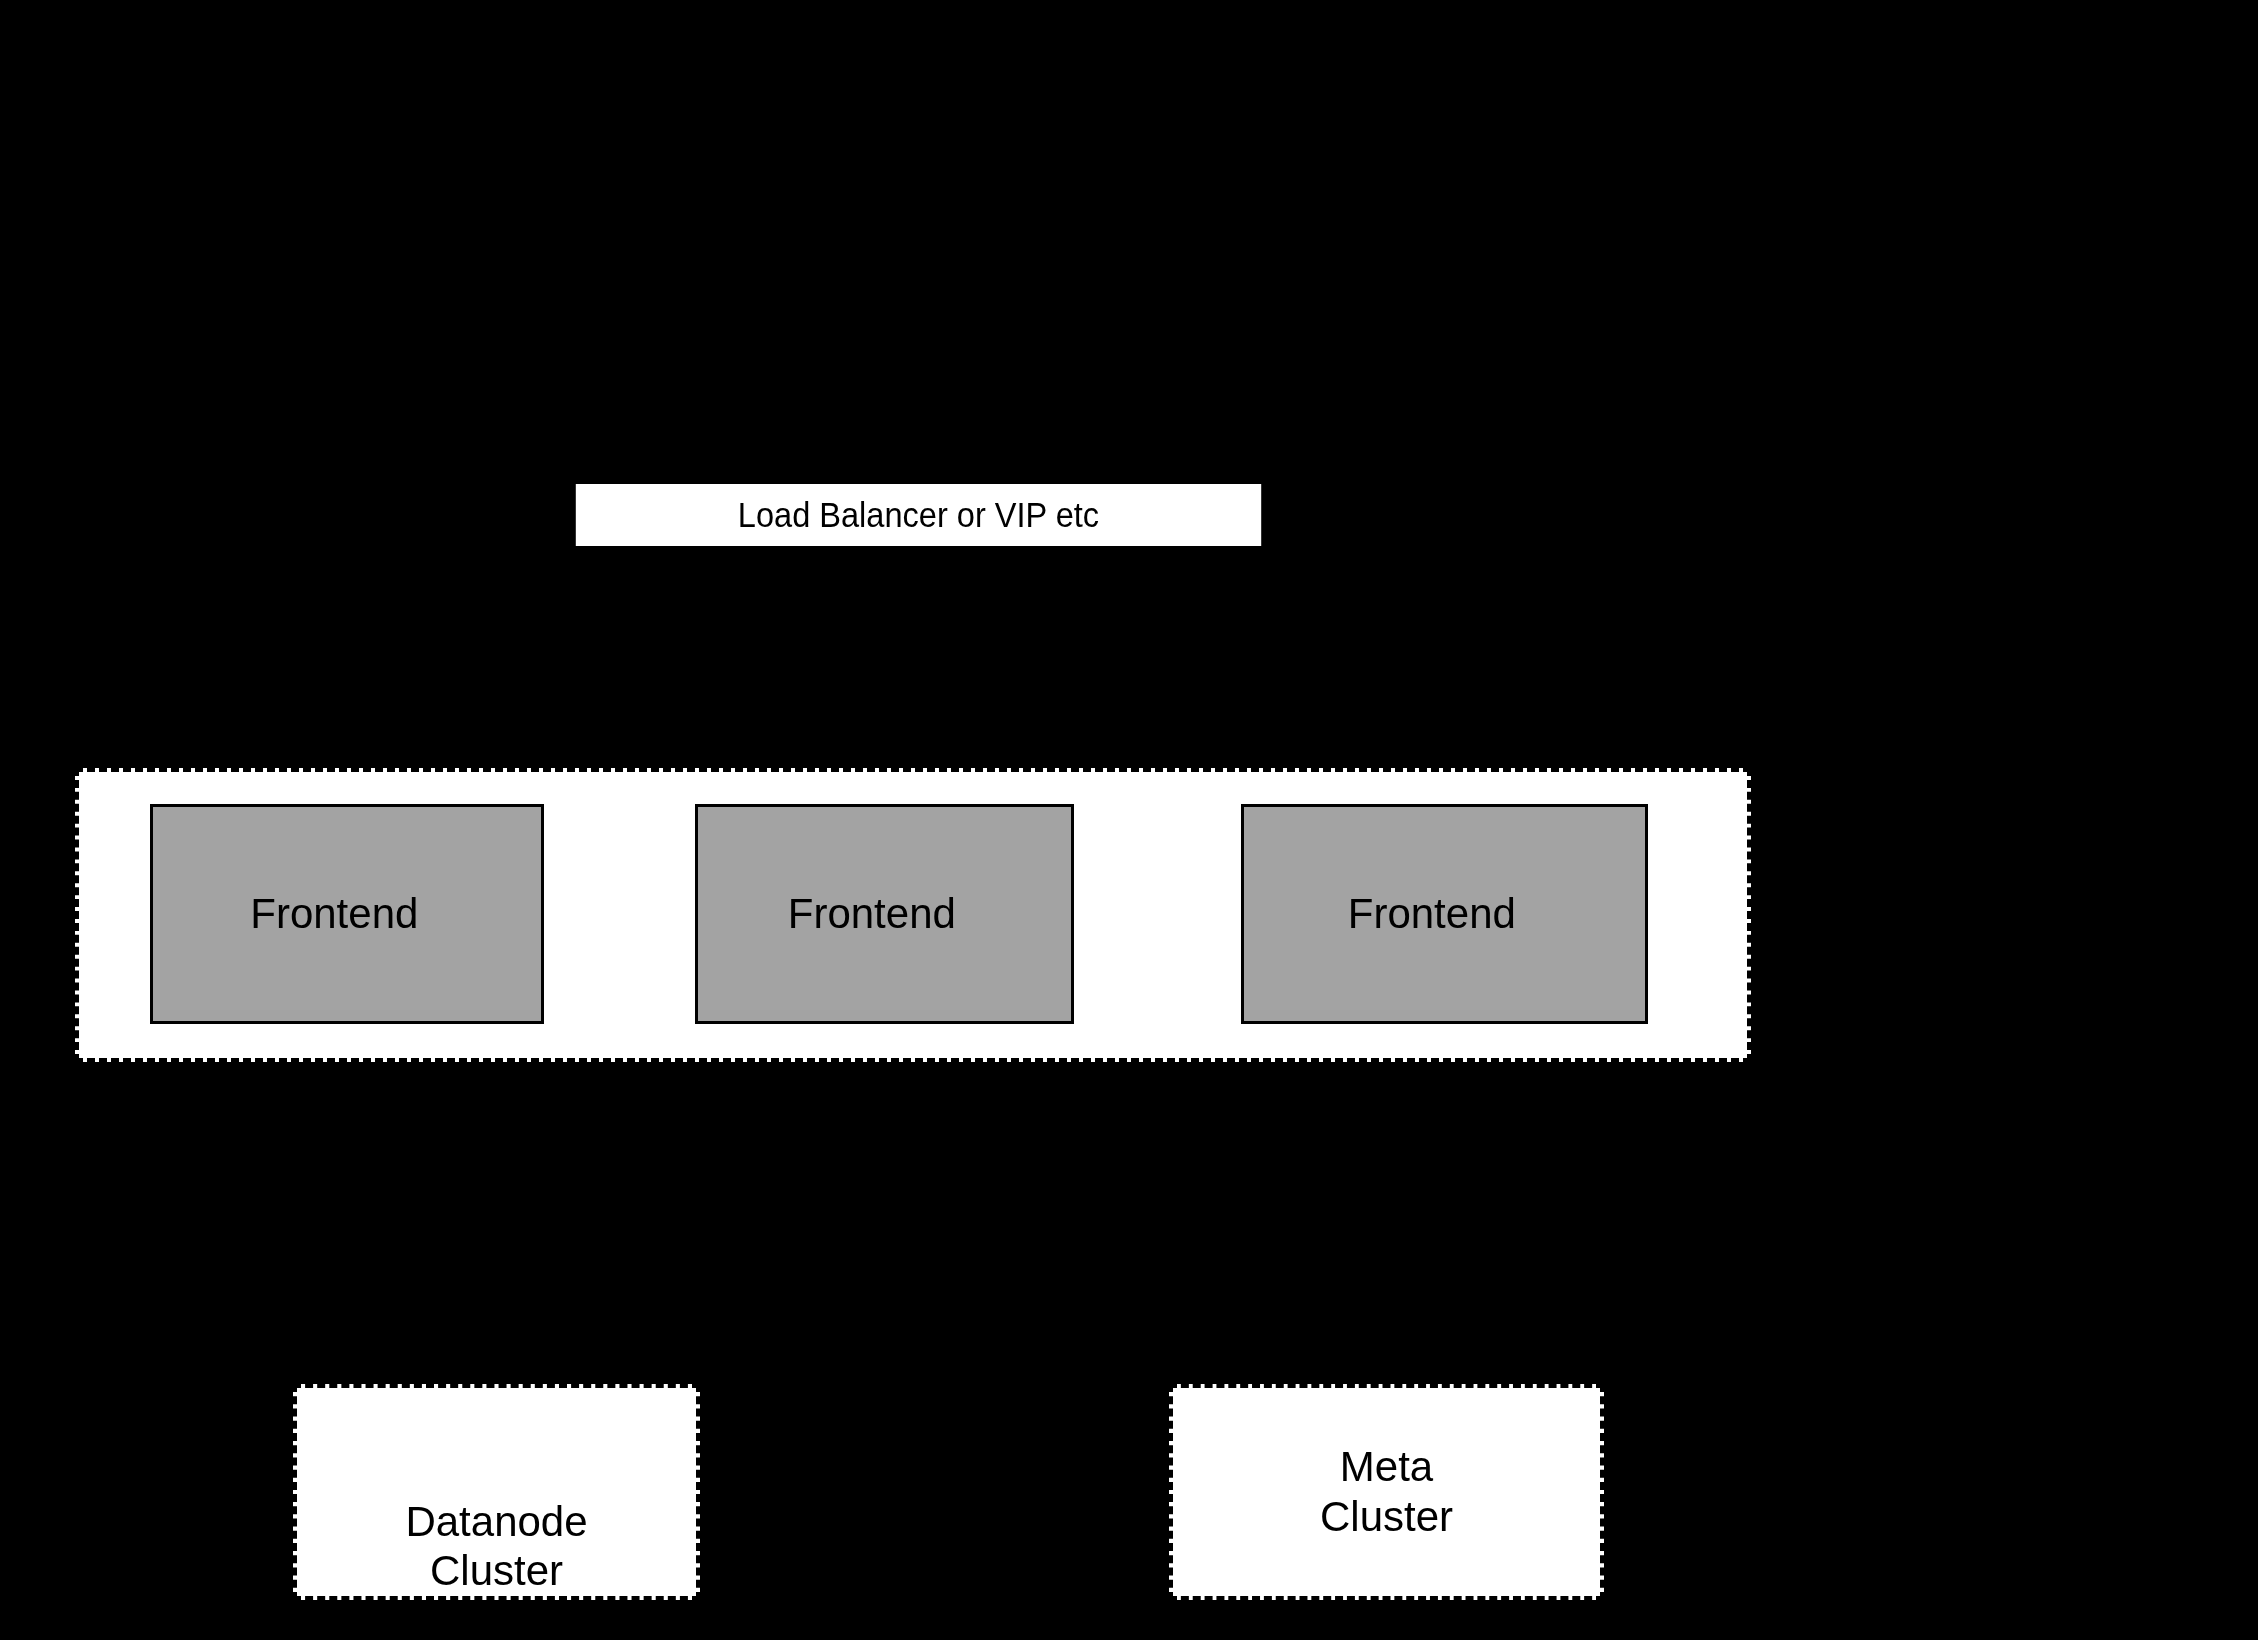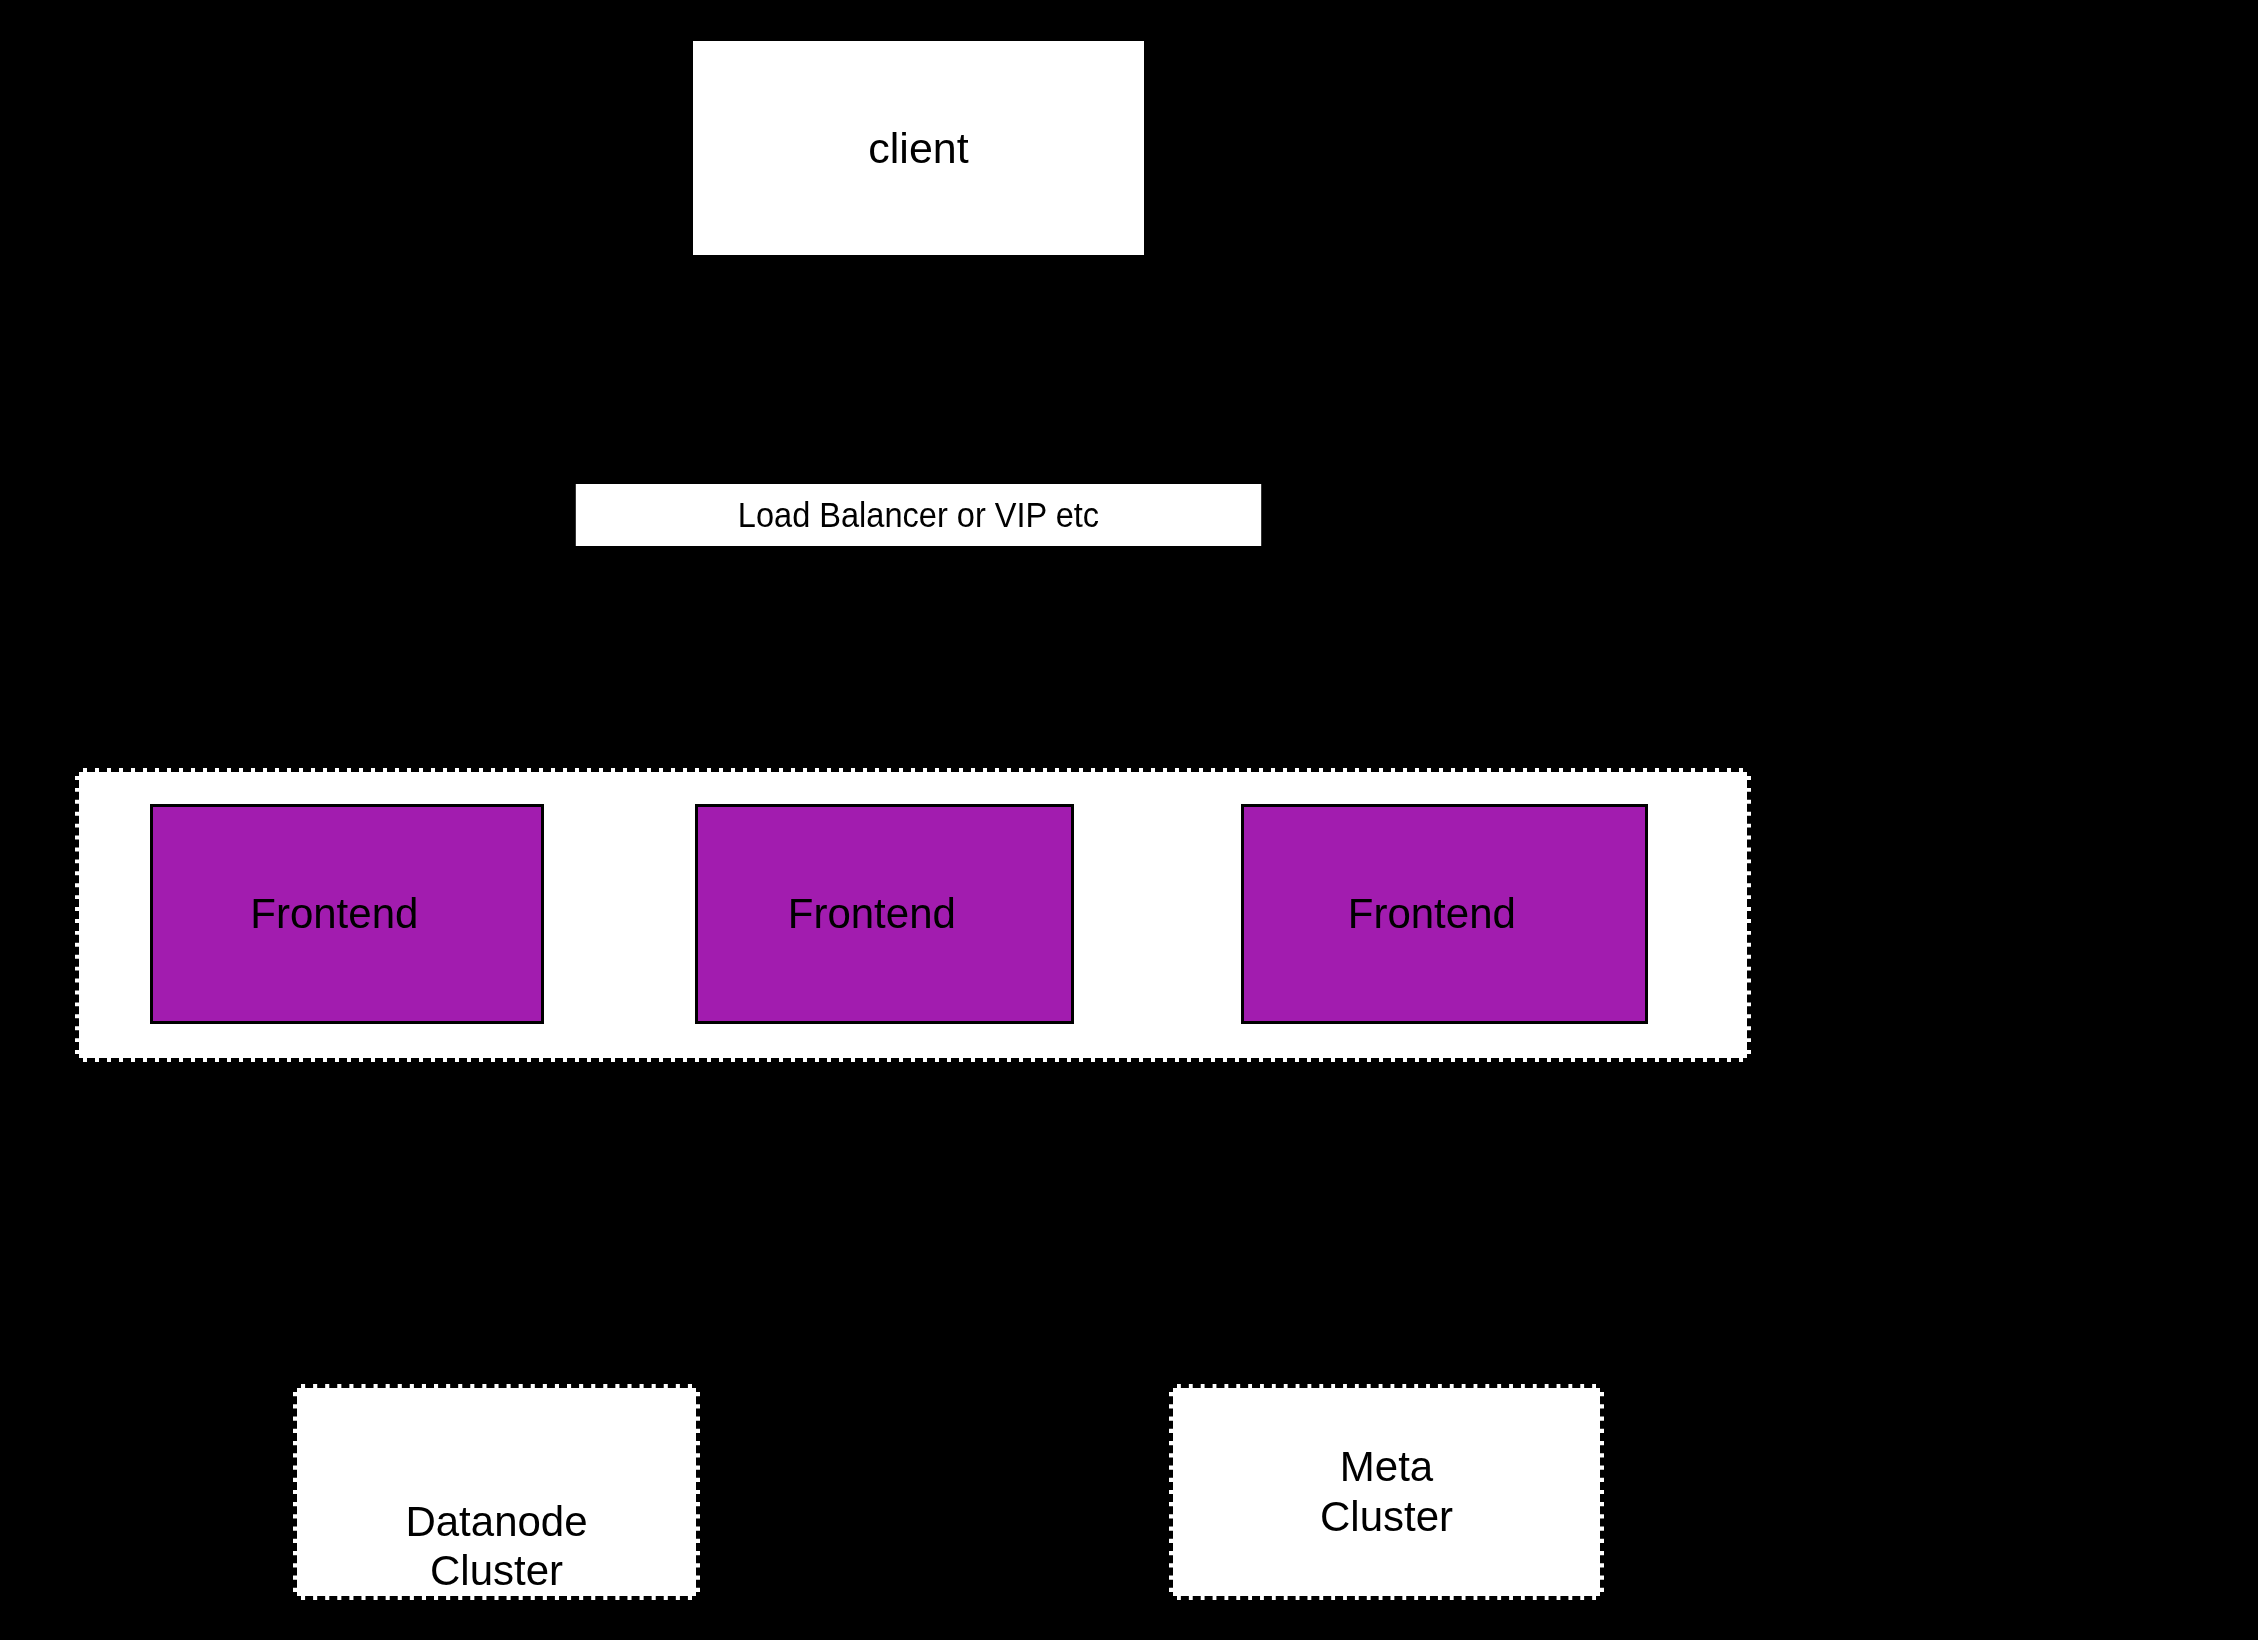--- a/index.html
+++ b/index.html
@@ -64,21 +64,21 @@
     height: 294px;
     box-sizing: border-box;
     background: #ffffff;
     border: 4.5px dashed #000000;
   }
 
   
   .frontend-box {
     position: absolute;
     box-sizing: border-box;
-    background: #a21caf;
+    background: #a3a3a3;
     color: #000000;
     border: 3.6px solid #000000;
     display: flex;
     align-items: center;
     justify-content: center;
     font-size: 42px;
     top: 32px;
     height: 220px;
   }
   .frontend-box .fe-label {
@@ -106,23 +106,20 @@
     top: 1384px;
     width: 435px;
     height: 216px;
   }
 </style>
 </head>
 <body>
 
 <div id="canvas">
 
-  <div class="node client-box">
-    <span>client</span>
-  </div>
 
   <div class="node lb-box">
     <span>Load Balancer or VIP etc</span>
   </div>
 
   <div class="frontend-group">
 
     <div class="frontend-box fe-1">
       <span class="fe-label">Frontend</span>
     </div>

